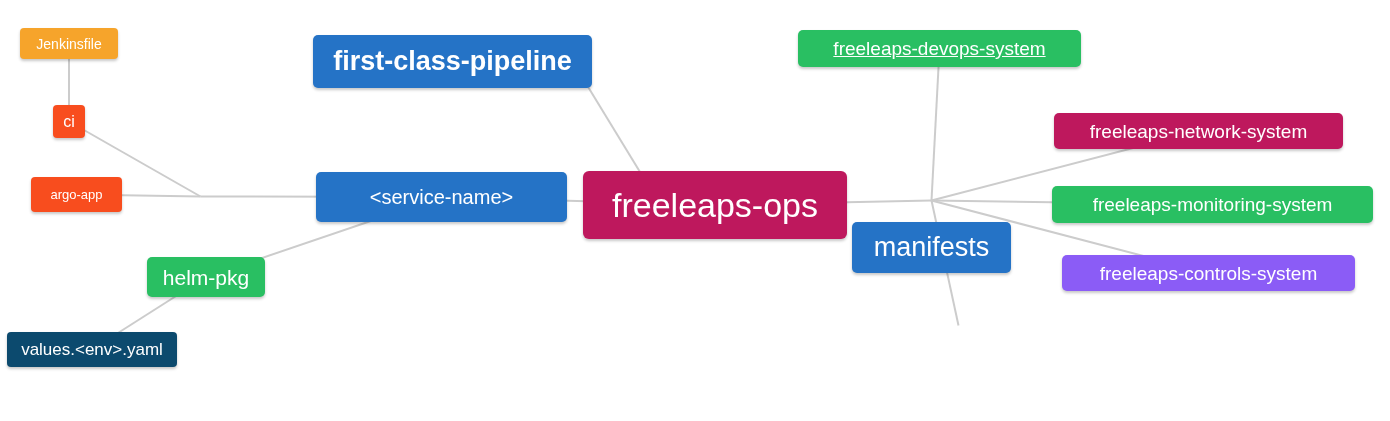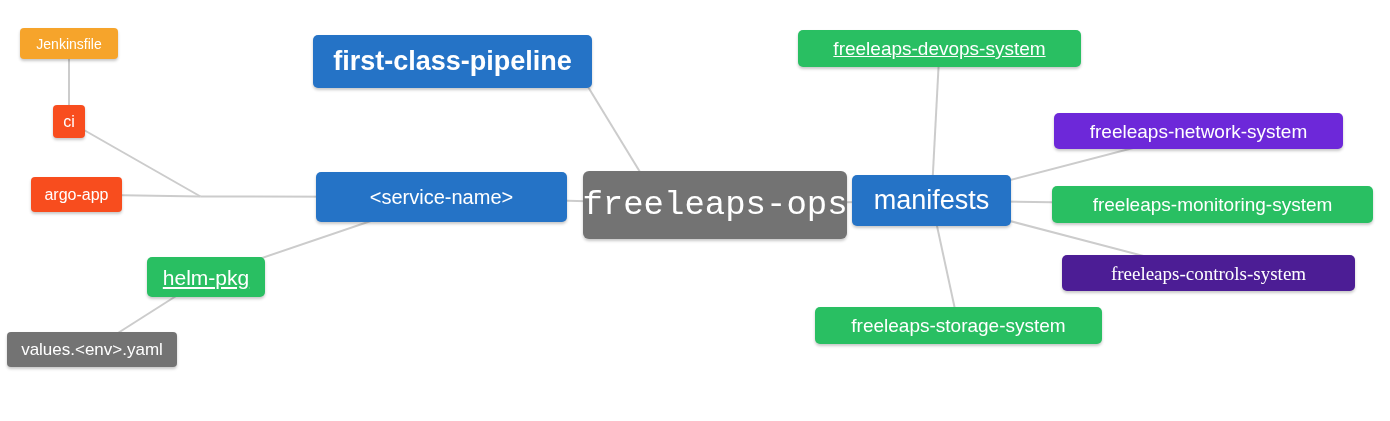--- a/index.html
+++ b/index.html
@@ -28,21 +28,21 @@
     color: #ffffff;
     border-radius: 5px;
     box-shadow: 0 2px 3px rgba(0,0,0,0.22);
     white-space: nowrap;
     cursor: default;
     line-height: 1;
   }
   
   .n-jenkinsfile          { left: 20px;   top: 28px;  width: 98px;  height: 31px; font-size: 14px; border-radius: 4px; }
   .n-ci                   { left: 53px;   top: 105px; width: 32px;  height: 33px; font-size: 16px; border-radius: 4px; }
-  .n-argo_app             { left: 31px;   top: 177px; width: 91px;  height: 35px; font-size: 16px; border-radius: 4px; }
+  .n-argo_app             { left: 31px;   top: 177px; width: 91px;  height: 35px; font-size: 13px; border-radius: 4px; }
   .n-env                  { left: 157px;  top: 176px; width: 87px;  height: 41px; font-size: 21px; }
   .n-helm_pkg             { left: 147px;  top: 257px; width: 118px; height: 40px; font-size: 21px; }
   .n-values_env_yaml      { left: 7px;    top: 332px; width: 170px; height: 35px; font-size: 17px; border-radius: 4px; }
   .n-first_class_pipeline { left: 313px;  top: 35px;  width: 279px; height: 53px; font-size: 27px; }
   .n-service_name         { left: 316px;  top: 172px; width: 251px; height: 50px; font-size: 20px; }
   .n-root                 { left: 583px;  top: 171px; width: 264px; height: 68px; font-size: 34px; border-radius: 6px; }
   .n-manifests            { left: 852px;  top: 175px; width: 159px; height: 51px; font-size: 27px; }
   .n-devops               { left: 798px;  top: 30px;  width: 283px; height: 37px; font-size: 19px; text-decoration: underline; }
   .n-network              { left: 1054px; top: 113px; width: 289px; height: 36px; font-size: 19px; }
   .n-monitoring           { left: 1052px; top: 186px; width: 321px; height: 37px; font-size: 19px; text-align: center; }
@@ -70,34 +70,33 @@
       <line x1="931.5" y1="200.5" x2="958.5" y2="325.5" stroke="#cccccc"></line>
     </svg>
 
   <div class="node n-jenkinsfile" style="background: rgb(246, 164, 43);">Jenkinsfile</div>
 
   <div class="node n-ci" style="background: rgb(248, 77, 30);">ci</div>
 
   <div class="node n-argo_app" style="background: rgb(248, 77, 30);">argo-app</div>
 
 
-  <div class="node n-helm_pkg" style="background: rgb(41, 191, 98); text-decoration: underline;">helm-pkg</div>
+  <div class="node n-helm_pkg" style="background: rgb(41, 191, 98);">helm-pkg</div>
 
-  <div class="node n-values_env_yaml" style="background: #737373; text-align: right;">values.&lt;env&gt;.yaml</div>
+  <div class="node n-values_env_yaml" style="background: #0c4a6e; text-align: right;">values.&lt;env&gt;.yaml</div>
 
   <div class="node n-first_class_pipeline" style="background: rgb(37, 115, 198); font-weight: bold;">first-class-pipeline</div>
 
   <div class="node n-service_name" style="background: rgb(37, 115, 198);">&lt;service-name&gt;</div>
 
-  <div class="node n-root" style="background: #737373; font-family: Liberation Mono, monospace;">freeleaps-ops</div>
+  <div class="node n-root" style="background: #be185d;">freeleaps-ops</div>
 
-  <div class="node n-manifests" style="background: rgb(37, 115, 198);">manifests</div>
+  <div class="node n-manifests" style="background: rgb(37, 115, 198); margin-top: 47px;">manifests</div>
 
   <div class="node n-devops" style="background: rgb(41, 191, 98);">freeleaps-devops-system</div>
 
-  <div class="node n-network" style="background: #6d28d9;">freeleaps-network-system</div>
+  <div class="node n-network" style="background: #be185d;">freeleaps-network-system</div>
 
   <div class="node n-monitoring" style="background: rgb(41, 191, 98);">freeleaps-monitoring-system</div>
 
-  <div class="node n-controls" style="background: #4c1d95; font-family: Liberation Serif, serif;">freeleaps-controls-system</div>
+  <div class="node n-controls" style="background: #8b5cf6;">freeleaps-controls-system</div>
 
-  <div class="node n-storage" style="background: rgb(41, 191, 98);">freeleaps-storage-system</div>
 </div>
 
 </body></html>

